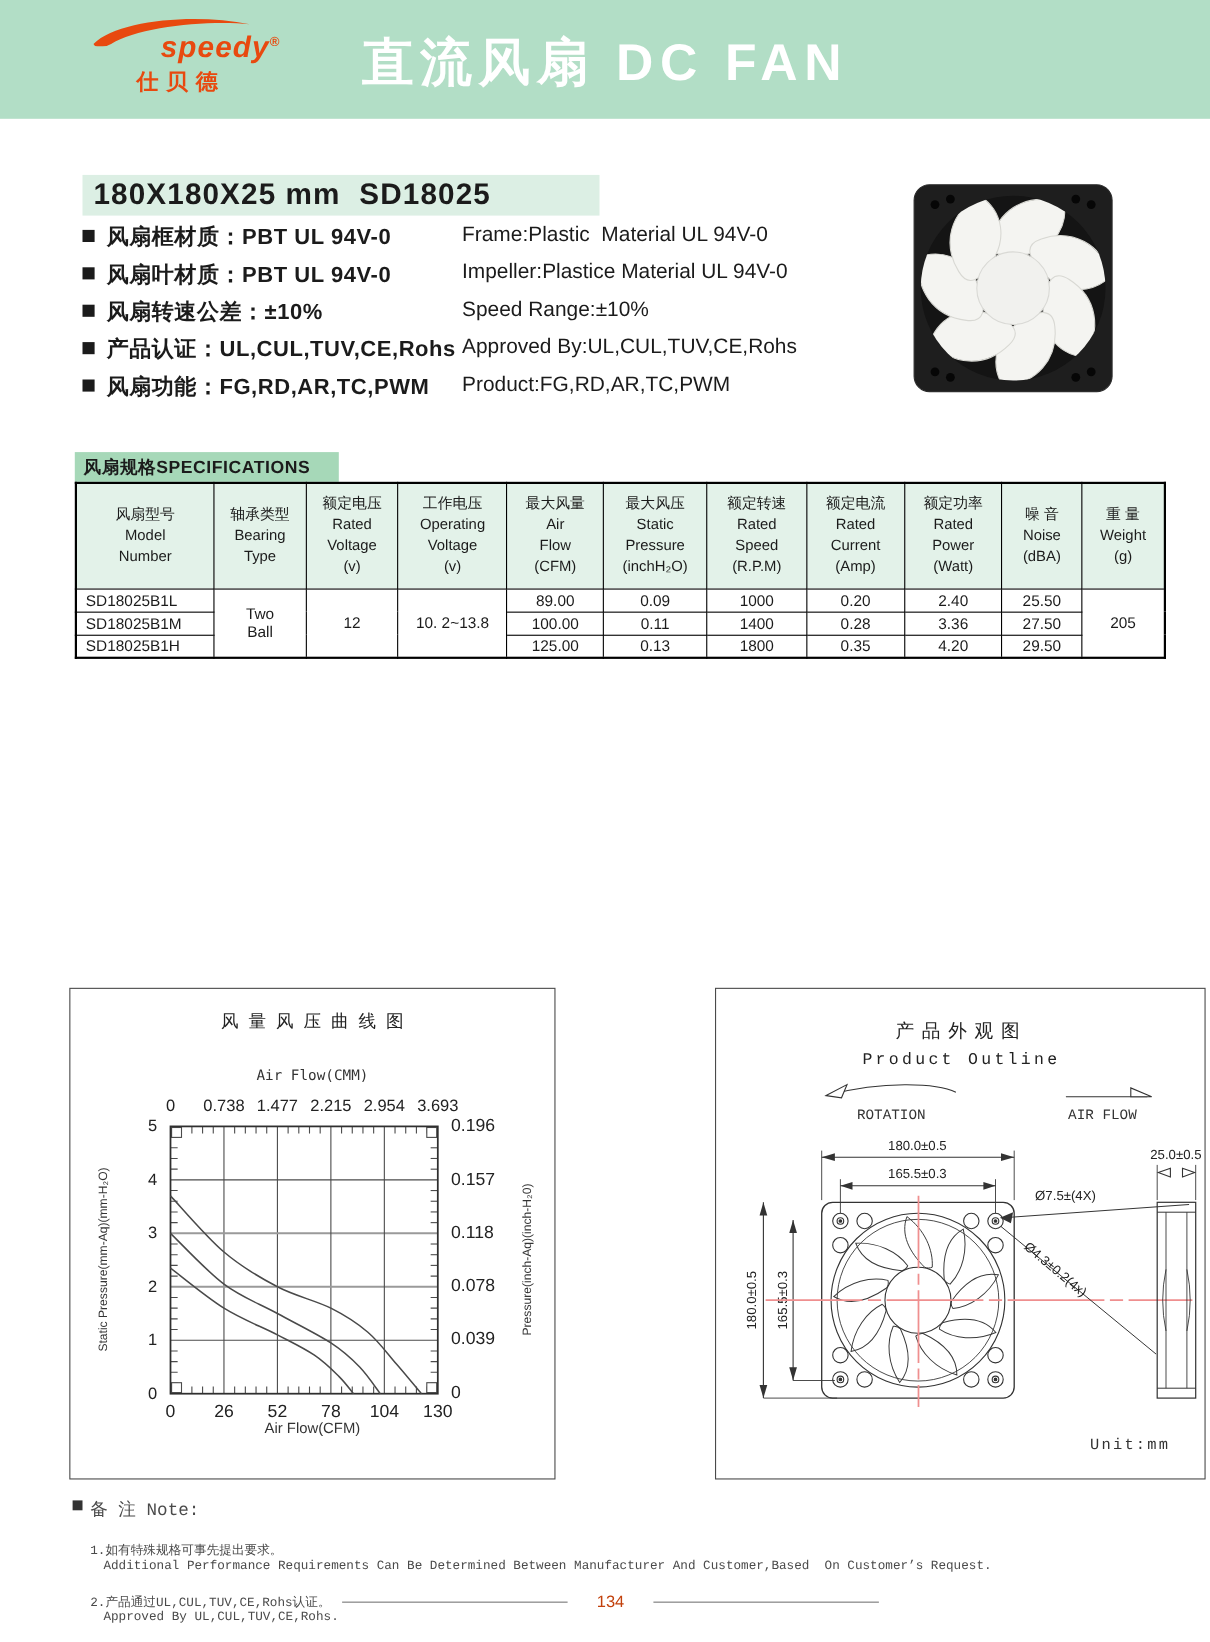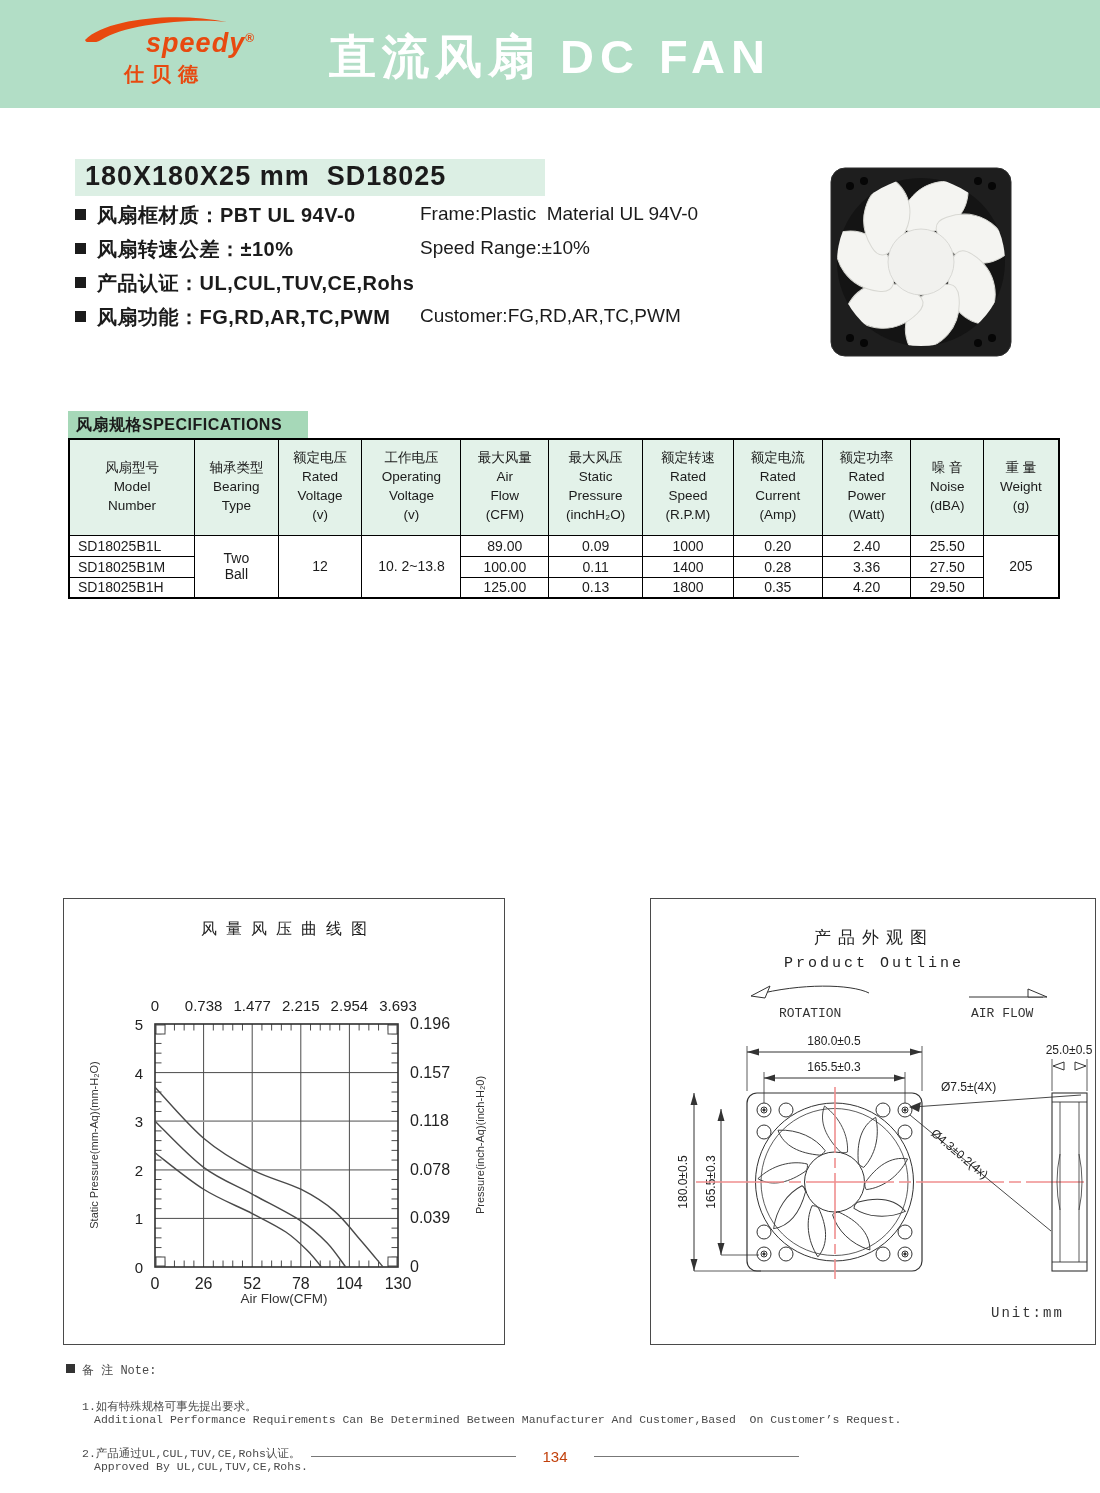--- a/index.html
+++ b/index.html
@@ -49,21 +49,21 @@
 
   
   .o-cn   { font-family:"DejaVu Serif", serif; font-size:17px; letter-spacing:7px; fill:#222; }
   .o-en   { font-family:"Liberation Mono", monospace; font-size:15px; letter-spacing:3px; fill:#222; }
   .o-mono { font-family:"Liberation Mono", monospace; font-size:13px; fill:#333; }
   .o-dim  { font-family:"Liberation Sans", sans-serif; font-size:12px; fill:#222; }
   .o-unit { font-family:"Liberation Mono", monospace; font-size:14px; letter-spacing:2px; fill:#333; }
 
   
   .notes { position:absolute; left:66px; top:1362px; width:980px; font-family:"Liberation Mono", monospace; color:#4a4a4a; }
-  .note-head { position:relative; font-size:12px; padding-left:16px; margin-bottom:1px; }
+  .note-head { position:relative; font-size:16px; padding-left:16px; margin-bottom:1px; }
   .note-head .sq { position:absolute; left:0; top:2px; width:9px; height:9px; background:#333; }
   .note-line { font-size:11.5px; line-height:13px; white-space:pre; }
   .ind1 { padding-left:16px;margin-top:21px; }
   .ind2 { padding-left:28px; }
 
   
   .pageno { position:absolute; left:0; top:1448px; width:1110px; display:flex; align-items:center; justify-content:center; }
   .fline { display:inline-block; width:205px; height:0; border-top:1.5px solid #777; margin:0 26px; }
   .pnum { font-size:15px; color:#c2410c; }
 </style>
@@ -85,31 +85,37 @@
 
   <div class="product-title">180X180X25 mm  SD18025</div>
   <ul class="bullets">
     <li>
         <span class="sq"></span>
         <span class="cn">风扇框材质：PBT UL 94V-0</span>
         <span class="en">Frame:Plastic  Material UL 94V-0</span>
       </li>
     <li>
         <span class="sq"></span>
+        <span class="cn">风扇叶材质：PBT UL 94V-0</span>
+        <span class="en">Impeller:Plastice Material UL 94V-0</span>
+      </li>
+    <li>
+        <span class="sq"></span>
         <span class="cn">风扇转速公差：±10%</span>
         <span class="en">Speed Range:±10%</span>
       </li>
     <li>
         <span class="sq"></span>
         <span class="cn">产品认证：UL,CUL,TUV,CE,Rohs</span>
+        <span class="en">Approved By:UL,CUL,TUV,CE,Rohs</span>
       </li>
     <li>
         <span class="sq"></span>
         <span class="cn">风扇功能：FG,RD,AR,TC,PWM</span>
-        <span class="en">Customer:FG,RD,AR,TC,PWM</span>
+        <span class="en">Product:FG,RD,AR,TC,PWM</span>
       </li>
   </ul>
 
   <div class="fan-photo">
     <svg width="186" height="202" viewBox="0 0 186 202">
       <defs>
           <clipPath id="openclip">
             <circle cx="93" cy="102" r="84"></circle>
           </clipPath>
         </defs>
@@ -228,20 +234,21 @@
         <td>1800</td>
         <td>0.35</td>
         <td>4.20</td>
         <td>29.50</td>
       </tr>
     </tbody>
   </table>
 
   <div class="panel" id="chart-panel">
     <div class="c-title-cn">风量风压曲线图</div>
+    <div class="c-top-label">Air Flow(CMM)</div>
     <svg id="perf-plot" width="442" height="447" viewBox="0 0 442 447">
         <line x1="139.6" y1="125" x2="139.6" y2="368" stroke="#4b4b4b" stroke-width="1"></line>
         <line x1="91" y1="173.6" x2="334" y2="173.6" stroke="#4b4b4b" stroke-width="1"></line>
         <line x1="188.2" y1="125" x2="188.2" y2="368" stroke="#4b4b4b" stroke-width="1"></line>
         <line x1="91" y1="222.2" x2="334" y2="222.2" stroke="#9a9a9a" stroke-width="1.8"></line>
         <line x1="236.8" y1="125" x2="236.8" y2="368" stroke="#4b4b4b" stroke-width="1"></line>
         <line x1="91" y1="270.8" x2="334" y2="270.8" stroke="#9a9a9a" stroke-width="1.8"></line>
         <line x1="285.4" y1="125" x2="285.4" y2="368" stroke="#4b4b4b" stroke-width="1"></line>
         <line x1="91" y1="319.4" x2="334" y2="319.4" stroke="#4b4b4b" stroke-width="1"></line>
         <line x1="100.72" y1="125" x2="100.72" y2="131.5" stroke="#4b4b4b"></line>

